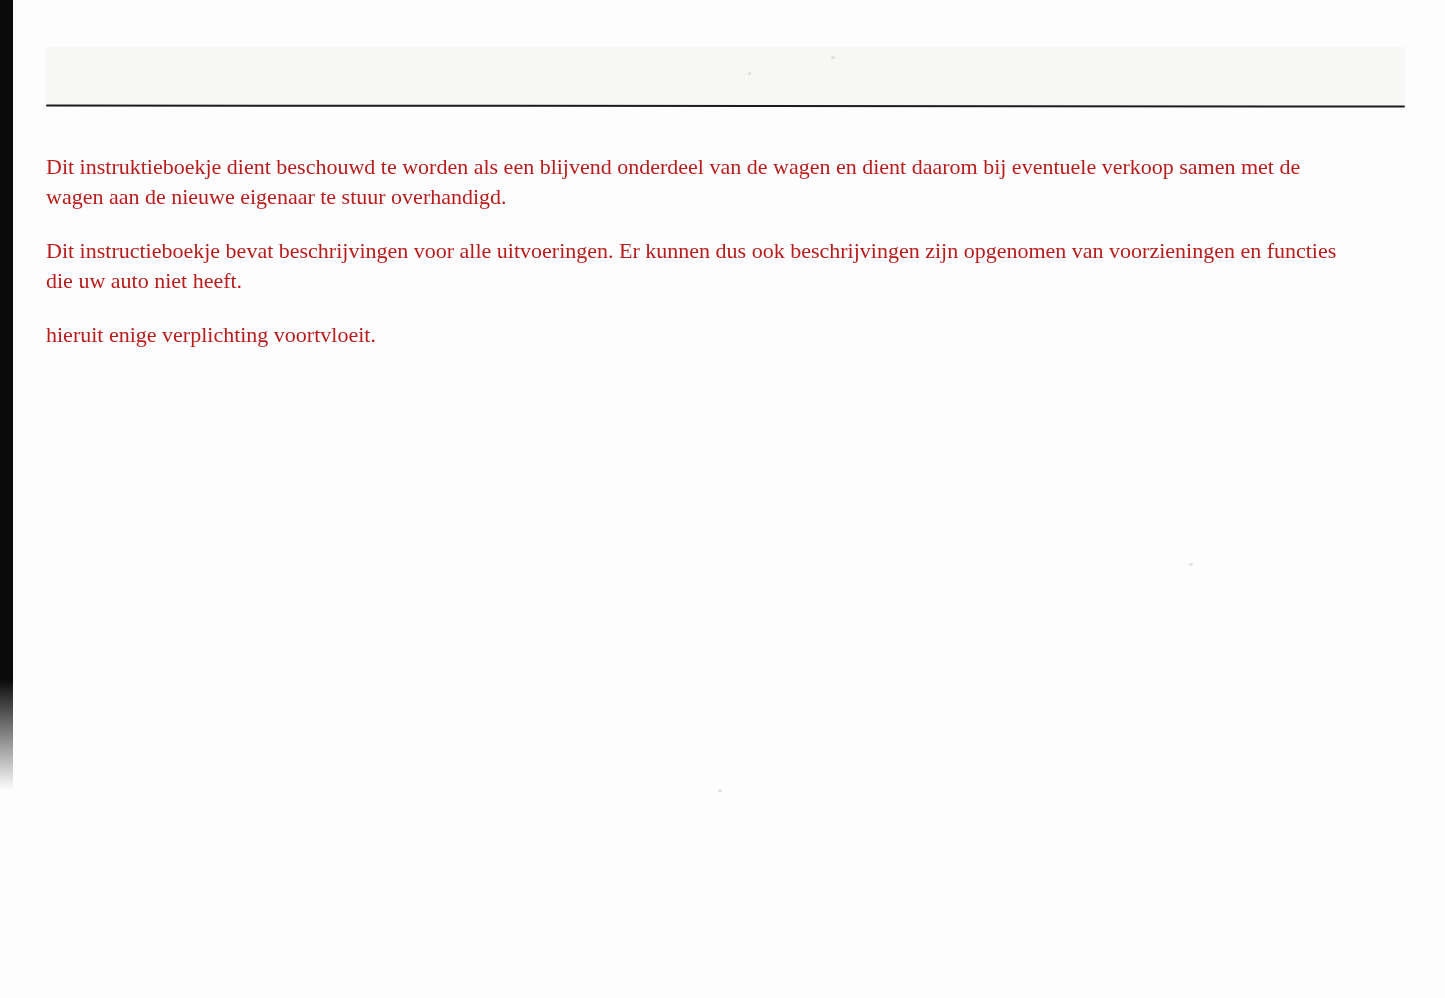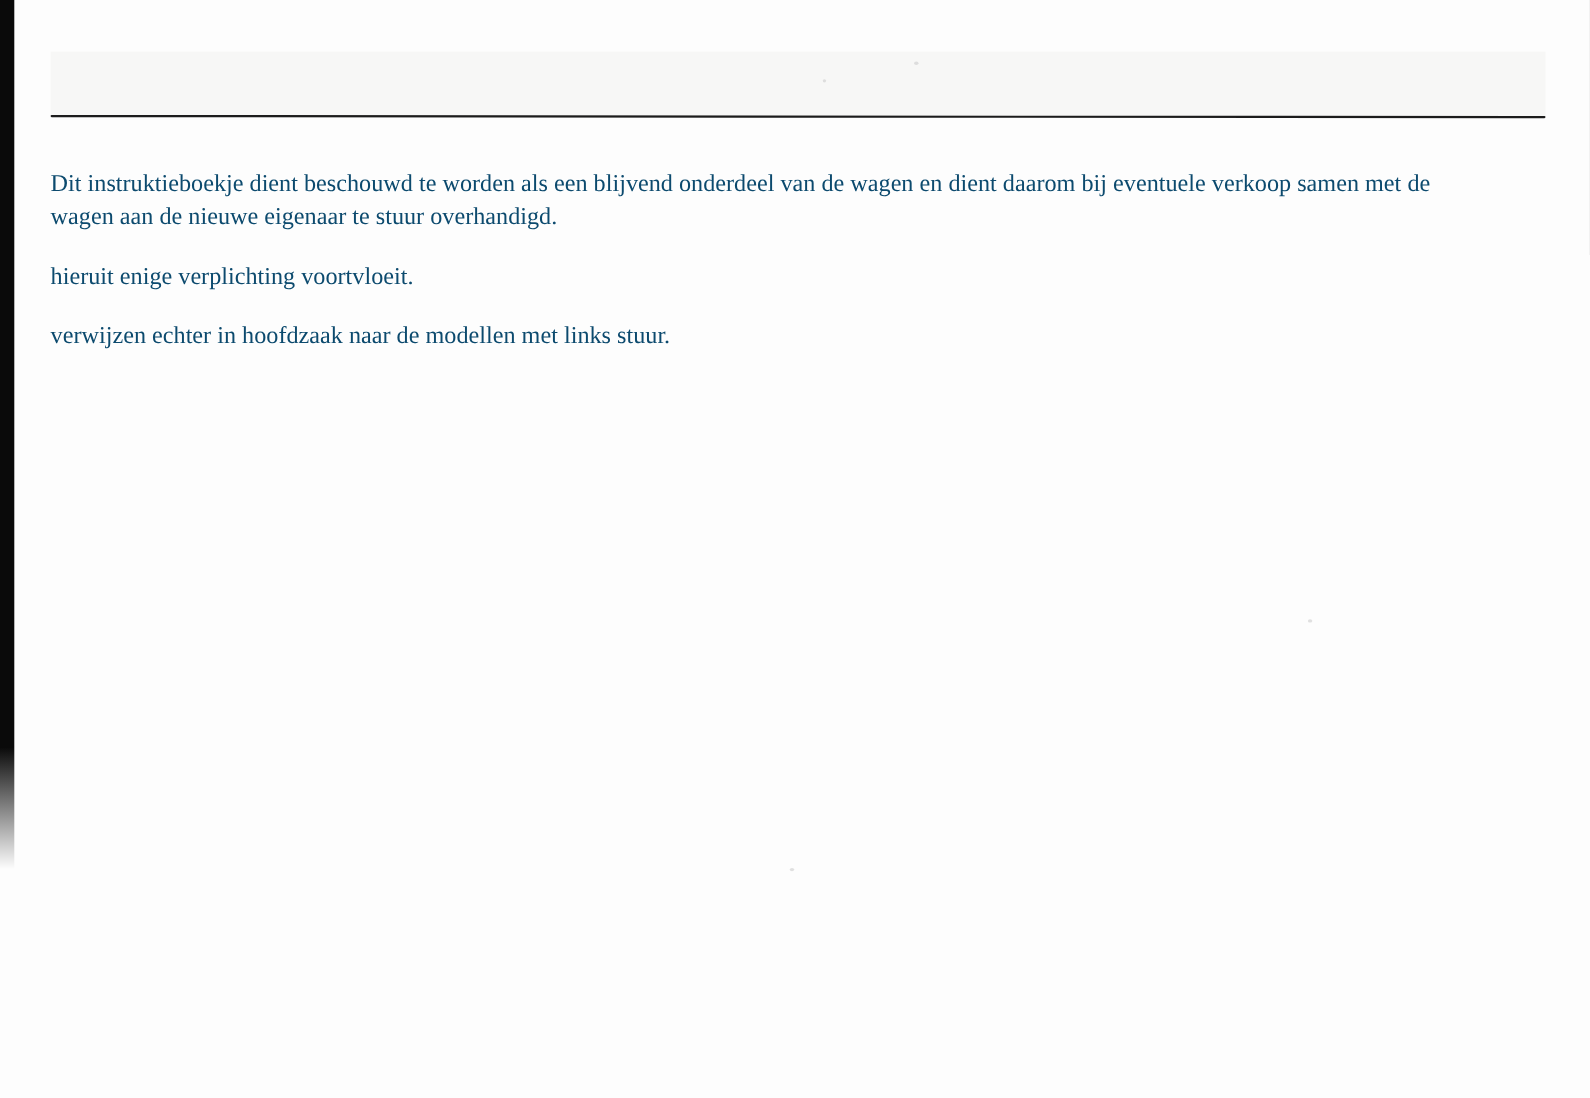--- a/index.html
+++ b/index.html
@@ -47,21 +47,21 @@
     height: 2px;
     background: #1c1c1c;
     border-radius: 1px;
     transform: rotate(0.04deg);
   }
   .text-block {
     position: absolute;
     left: 46px;
     top: 152px;
     width: 1366px;
-    color: #0c4a6e;
+    color: #b91c1c;
     font-size: 22px;
     line-height: 30px;
   }
   .text-block p {
     margin: 0 0 24px 0;
     padding: 0;
   }
   .text-block .line {
     display: block;
     white-space: nowrap;
@@ -89,27 +89,30 @@
 
   <div class="header-rule"></div>
 
   <div class="text-block">
 
     <p>
       <span class="line">Dit instruktieboekje dient beschouwd te worden als een blijvend onderdeel van de wagen en dient daarom bij eventuele verkoop samen met de</span>
       <span class="line">wagen aan de nieuwe eigenaar te stuur overhandigd.</span>
     </p>
 
+    <p>
+      <span class="line">Dit instructieboekje bevat beschrijvingen voor alle uitvoeringen. Er kunnen dus ook beschrijvingen zijn opgenomen van voorzieningen en functies</span>
+      <span class="line">die uw auto niet heeft.</span>
+    </p>
 
     <p>
       <span class="line">hieruit enige verplichting voortvloeit.</span>
     </p>
 
     <p>
-      <span class="line">verwijzen echter in hoofdzaak naar de modellen met links stuur.</span>
     </p>
 
   </div>
 
   <div class="speck s1"></div>
   <div class="speck s2"></div>
   <div class="speck s3"></div>
   <div class="speck s4"></div>
 
 </div>

